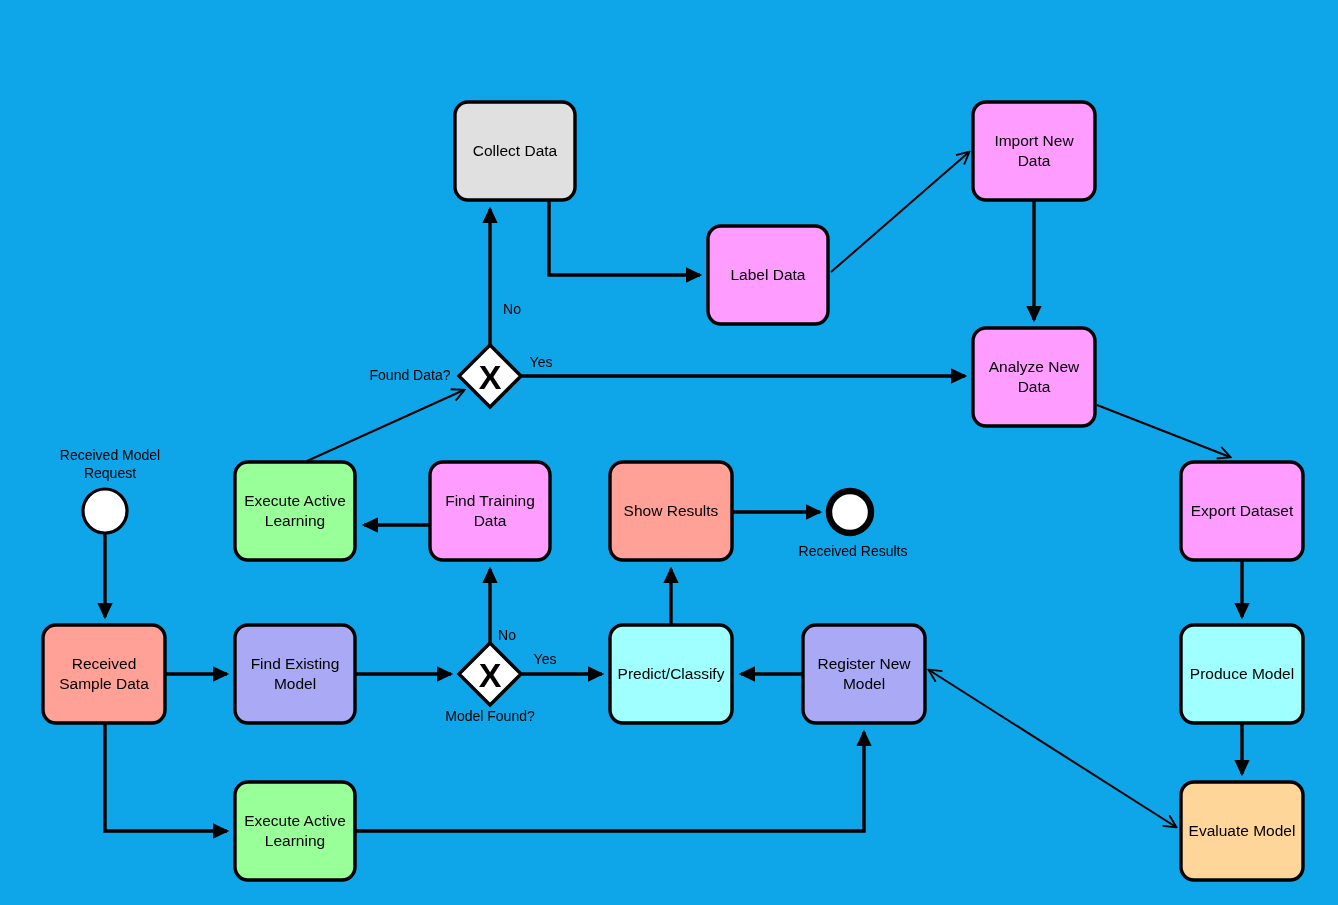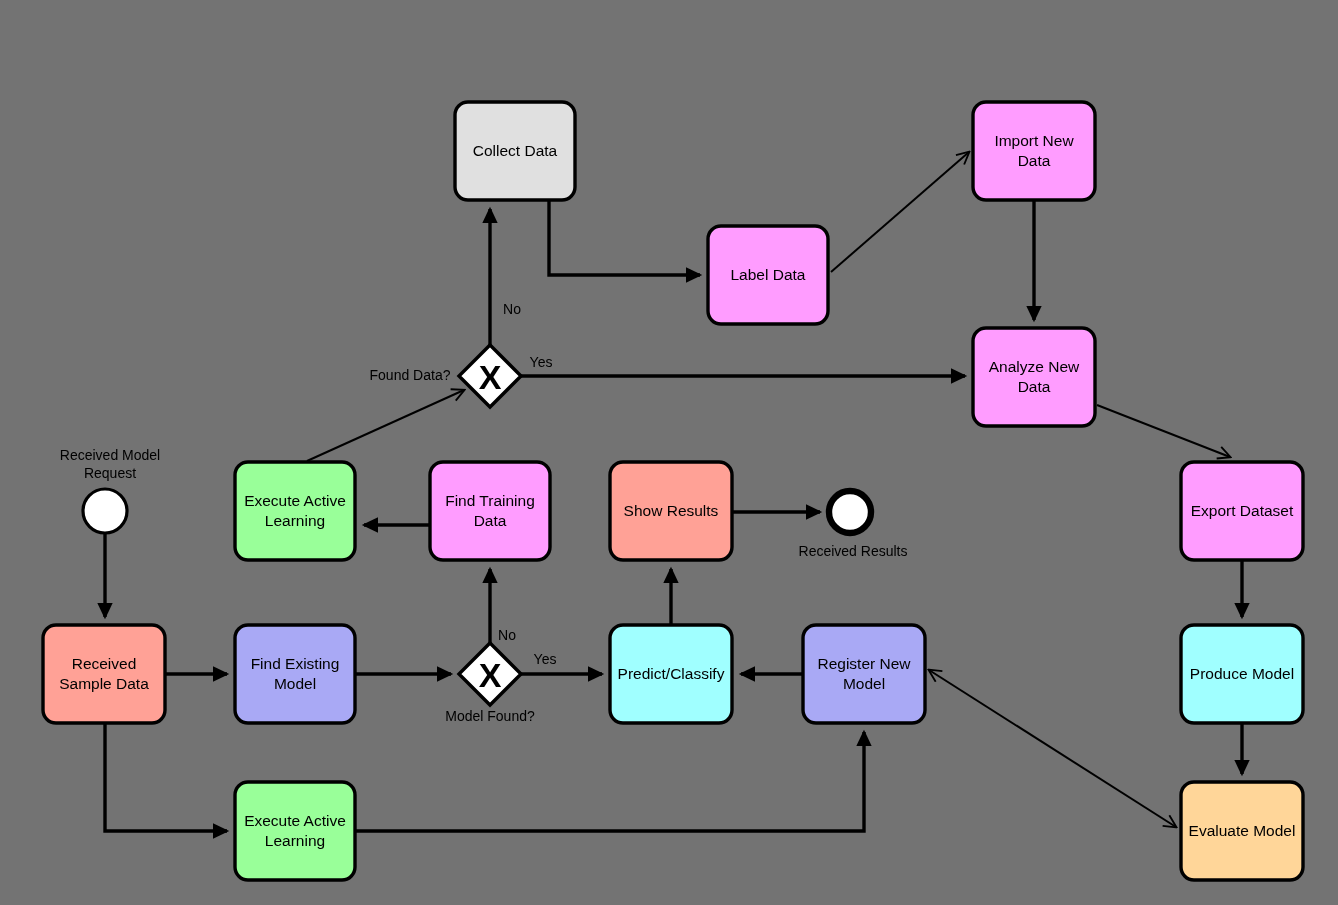--- a/index.html
+++ b/index.html
@@ -8,21 +8,21 @@
     padding: 0;
     background: #ffffff;
   }
   body {
     font-family: "Liberation Sans", sans-serif;
   }
   #canvas-wrap {
     position: relative;
     width: 1338px;
     height: 905px;
-    background: #737373;
+    background: #0ea5e9;
     overflow: hidden;
   }
   svg#diagram {
     position: absolute;
     top: 0; left: 0;
     width: 1338px;
     height: 905px;
     display: block;
   }
   .task-rect {

